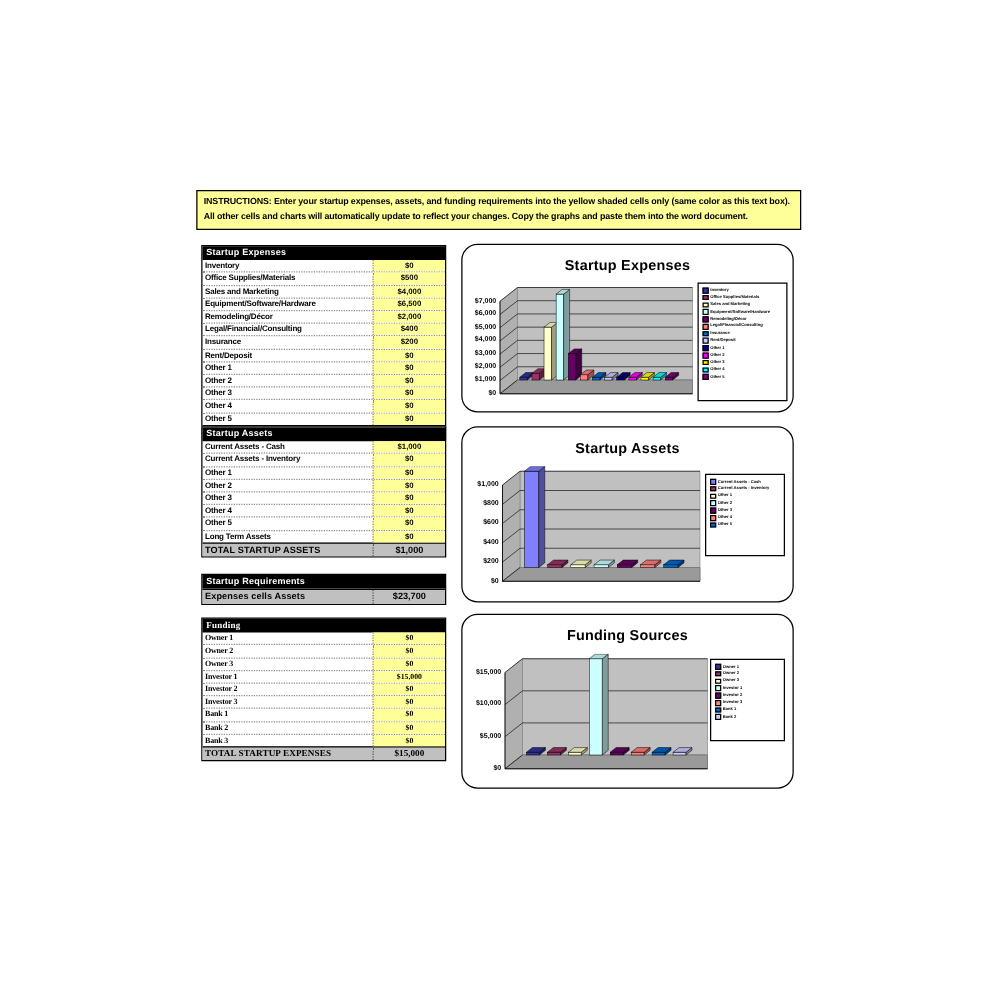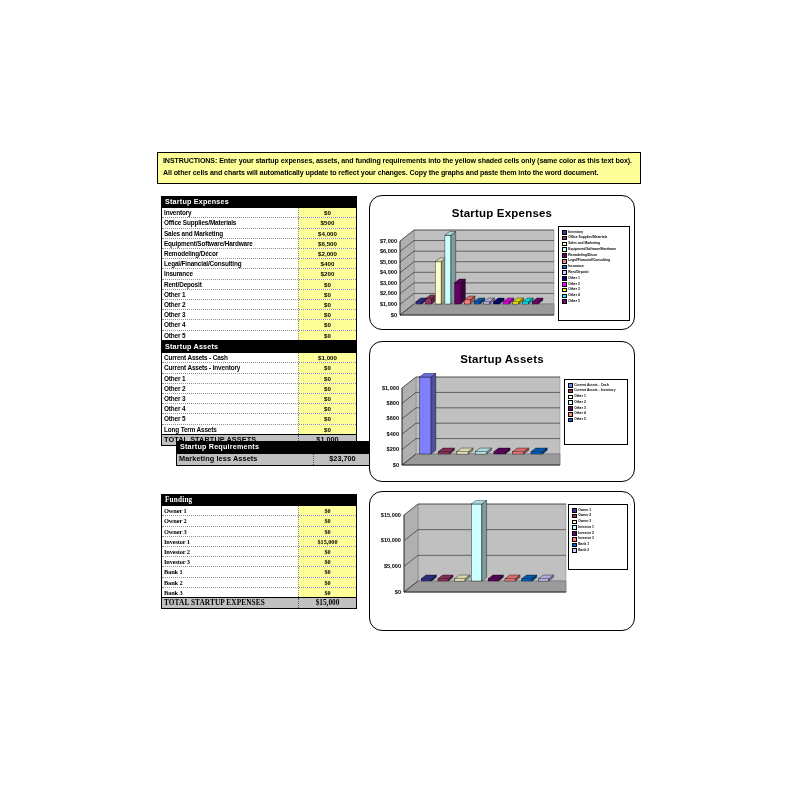--- a/index.html
+++ b/index.html
@@ -256,24 +256,24 @@
         <div class="label">Long Term Assets</div>
         <div class="val input">$0</div>
       </div>
     </div>
   <div class="row total">
     <div class="label">TOTAL STARTUP ASSETS</div>
     <div class="val">$1,000</div>
   </div>
 </div>
 
-<div class="sheet" id="requirements-sheet" style="top:441px;margin-left:15px;">
+<div class="sheet" id="requirements-sheet" style="top:459px;">
   <div class="sheet-title">Startup Requirements</div>
   <div class="row total">
-    <div class="label">Marketing less Assets</div>
+    <div class="label">Expenses cells Assets</div>
     <div class="val">$23,700</div>
   </div>
 </div>
 
 <div class="sheet" id="funding-sheet" style="top:494px;font-family:Liberation Serif, serif;">
   <div class="sheet-title">Funding</div>
   <div id="funding-rows">
       <div class="row">
         <div class="label">Owner 1</div>
         <div class="val input">$0</div>
@@ -549,20 +549,21 @@
         </div>
         <div class="legend-item">
           <span class="legend-swatch" style="background: rgb(0, 102, 204);"></span>
           <span>Other 5</span>
         </div>
       </div>
   <div class="ytick" style="left: 0px; width: 29px; top: 88.5px;">$0</div><div class="ytick" style="left: 0px; width: 29px; top: 73.1px;">$200</div><div class="ytick" style="left: 0px; width: 29px; top: 57.7px;">$400</div><div class="ytick" style="left: 0px; width: 29px; top: 42.3px;">$600</div><div class="ytick" style="left: 0px; width: 29px; top: 26.9px;">$800</div><div class="ytick" style="left: 0px; width: 29px; top: 11.5px;">$1,000</div></div>
 </div>
 
 <div class="chart-panel" id="panel-funding" style="top:491px;height:140px;">
+  <div class="chart-title">Funding Sources</div>
   <div class="plot-wrap">
     <svg id="svg-funding" width="266" height="101" viewBox="0 0 266 101">
         <polygon points="48,4 196,4 196,81 48,81" fill="#c0c0c0" stroke="#808080" stroke-width="0.5"></polygon>
         <polygon points="34,15 48,4 48,81 34,92" fill="#b0b0b0" stroke="#808080" stroke-width="0.5"></polygon>
         <polygon points="34,92 48,81 196,81 196,92 196,92" fill="#9a9a9a" stroke="#808080" stroke-width="0.5"></polygon>
         <polygon points="34,92 48,81 196,81 196,92" fill="#9a9a9a" stroke="#6e6e6e" stroke-width="0.5"></polygon>
         <line x1="34" y1="92" x2="48" y2="81" stroke="#000000" stroke-width="0.5"></line>
         <line x1="48" y1="55.333333333333336" x2="196" y2="55.333333333333336" stroke="#000000" stroke-width="0.5"></line>
         <line x1="34" y1="66.33333333333334" x2="48" y2="55.333333333333336" stroke="#000000" stroke-width="0.5"></line>
         <line x1="48" y1="29.66666666666667" x2="196" y2="29.66666666666667" stroke="#000000" stroke-width="0.5"></line>

